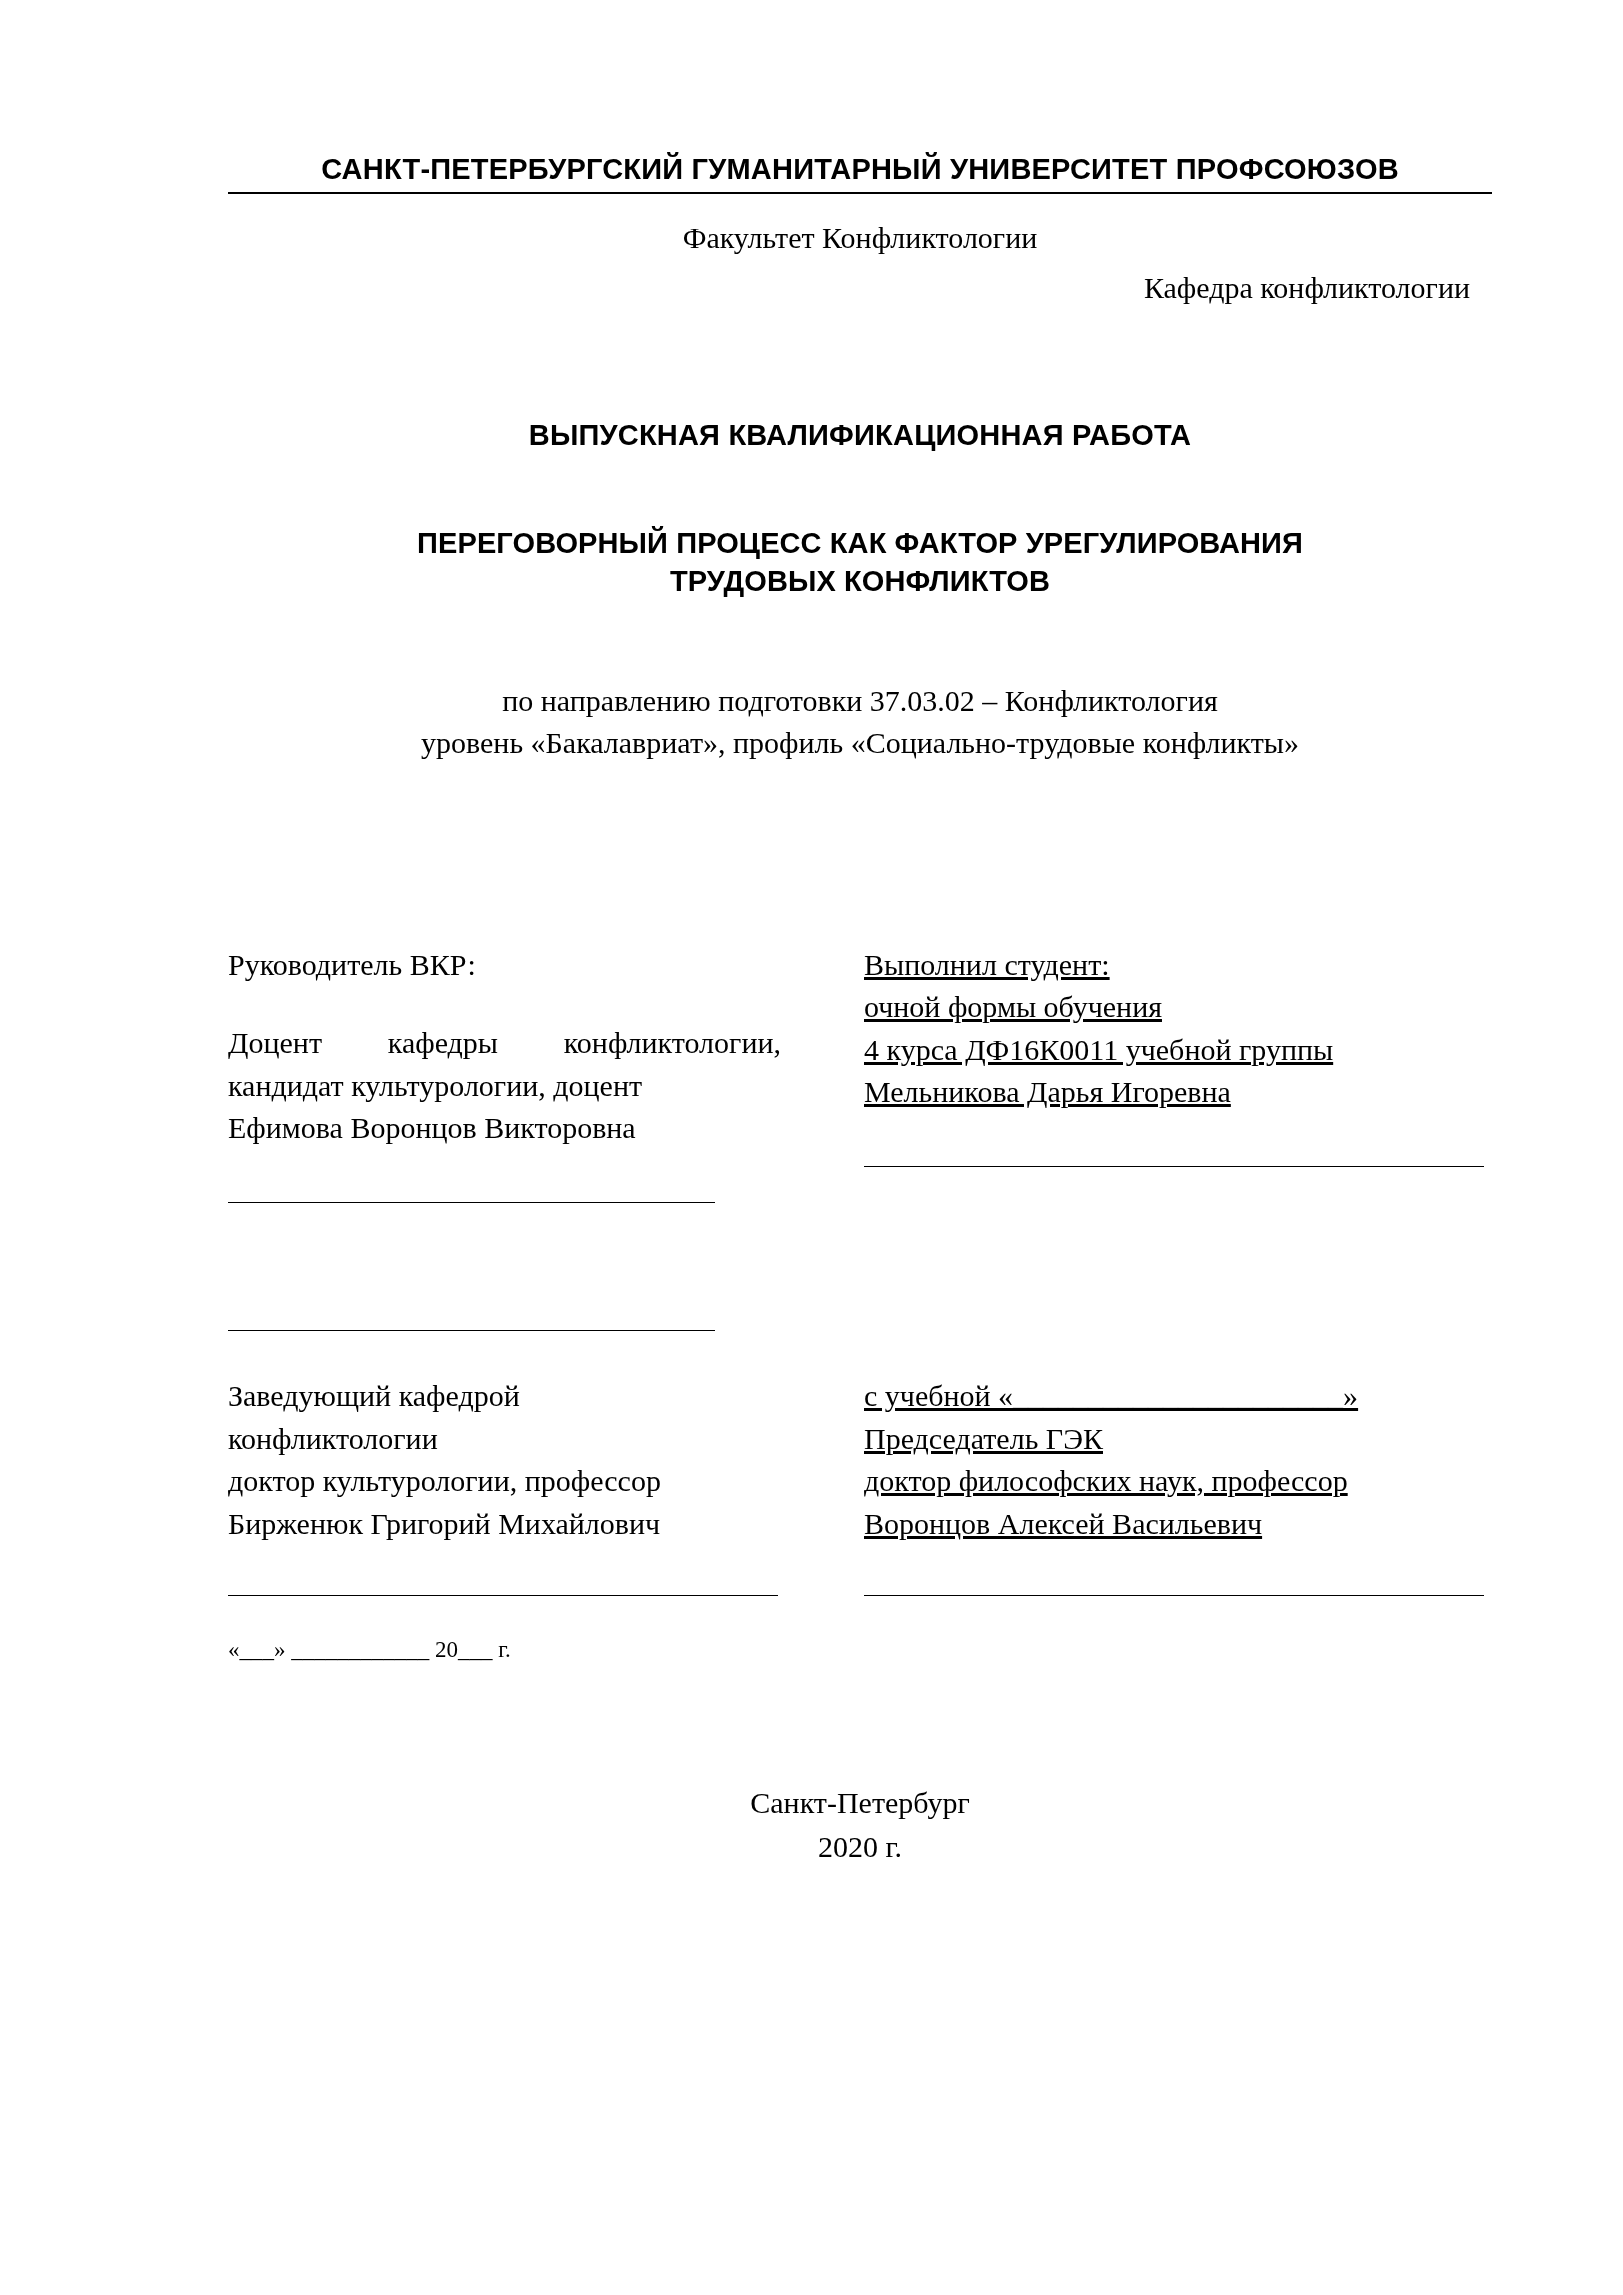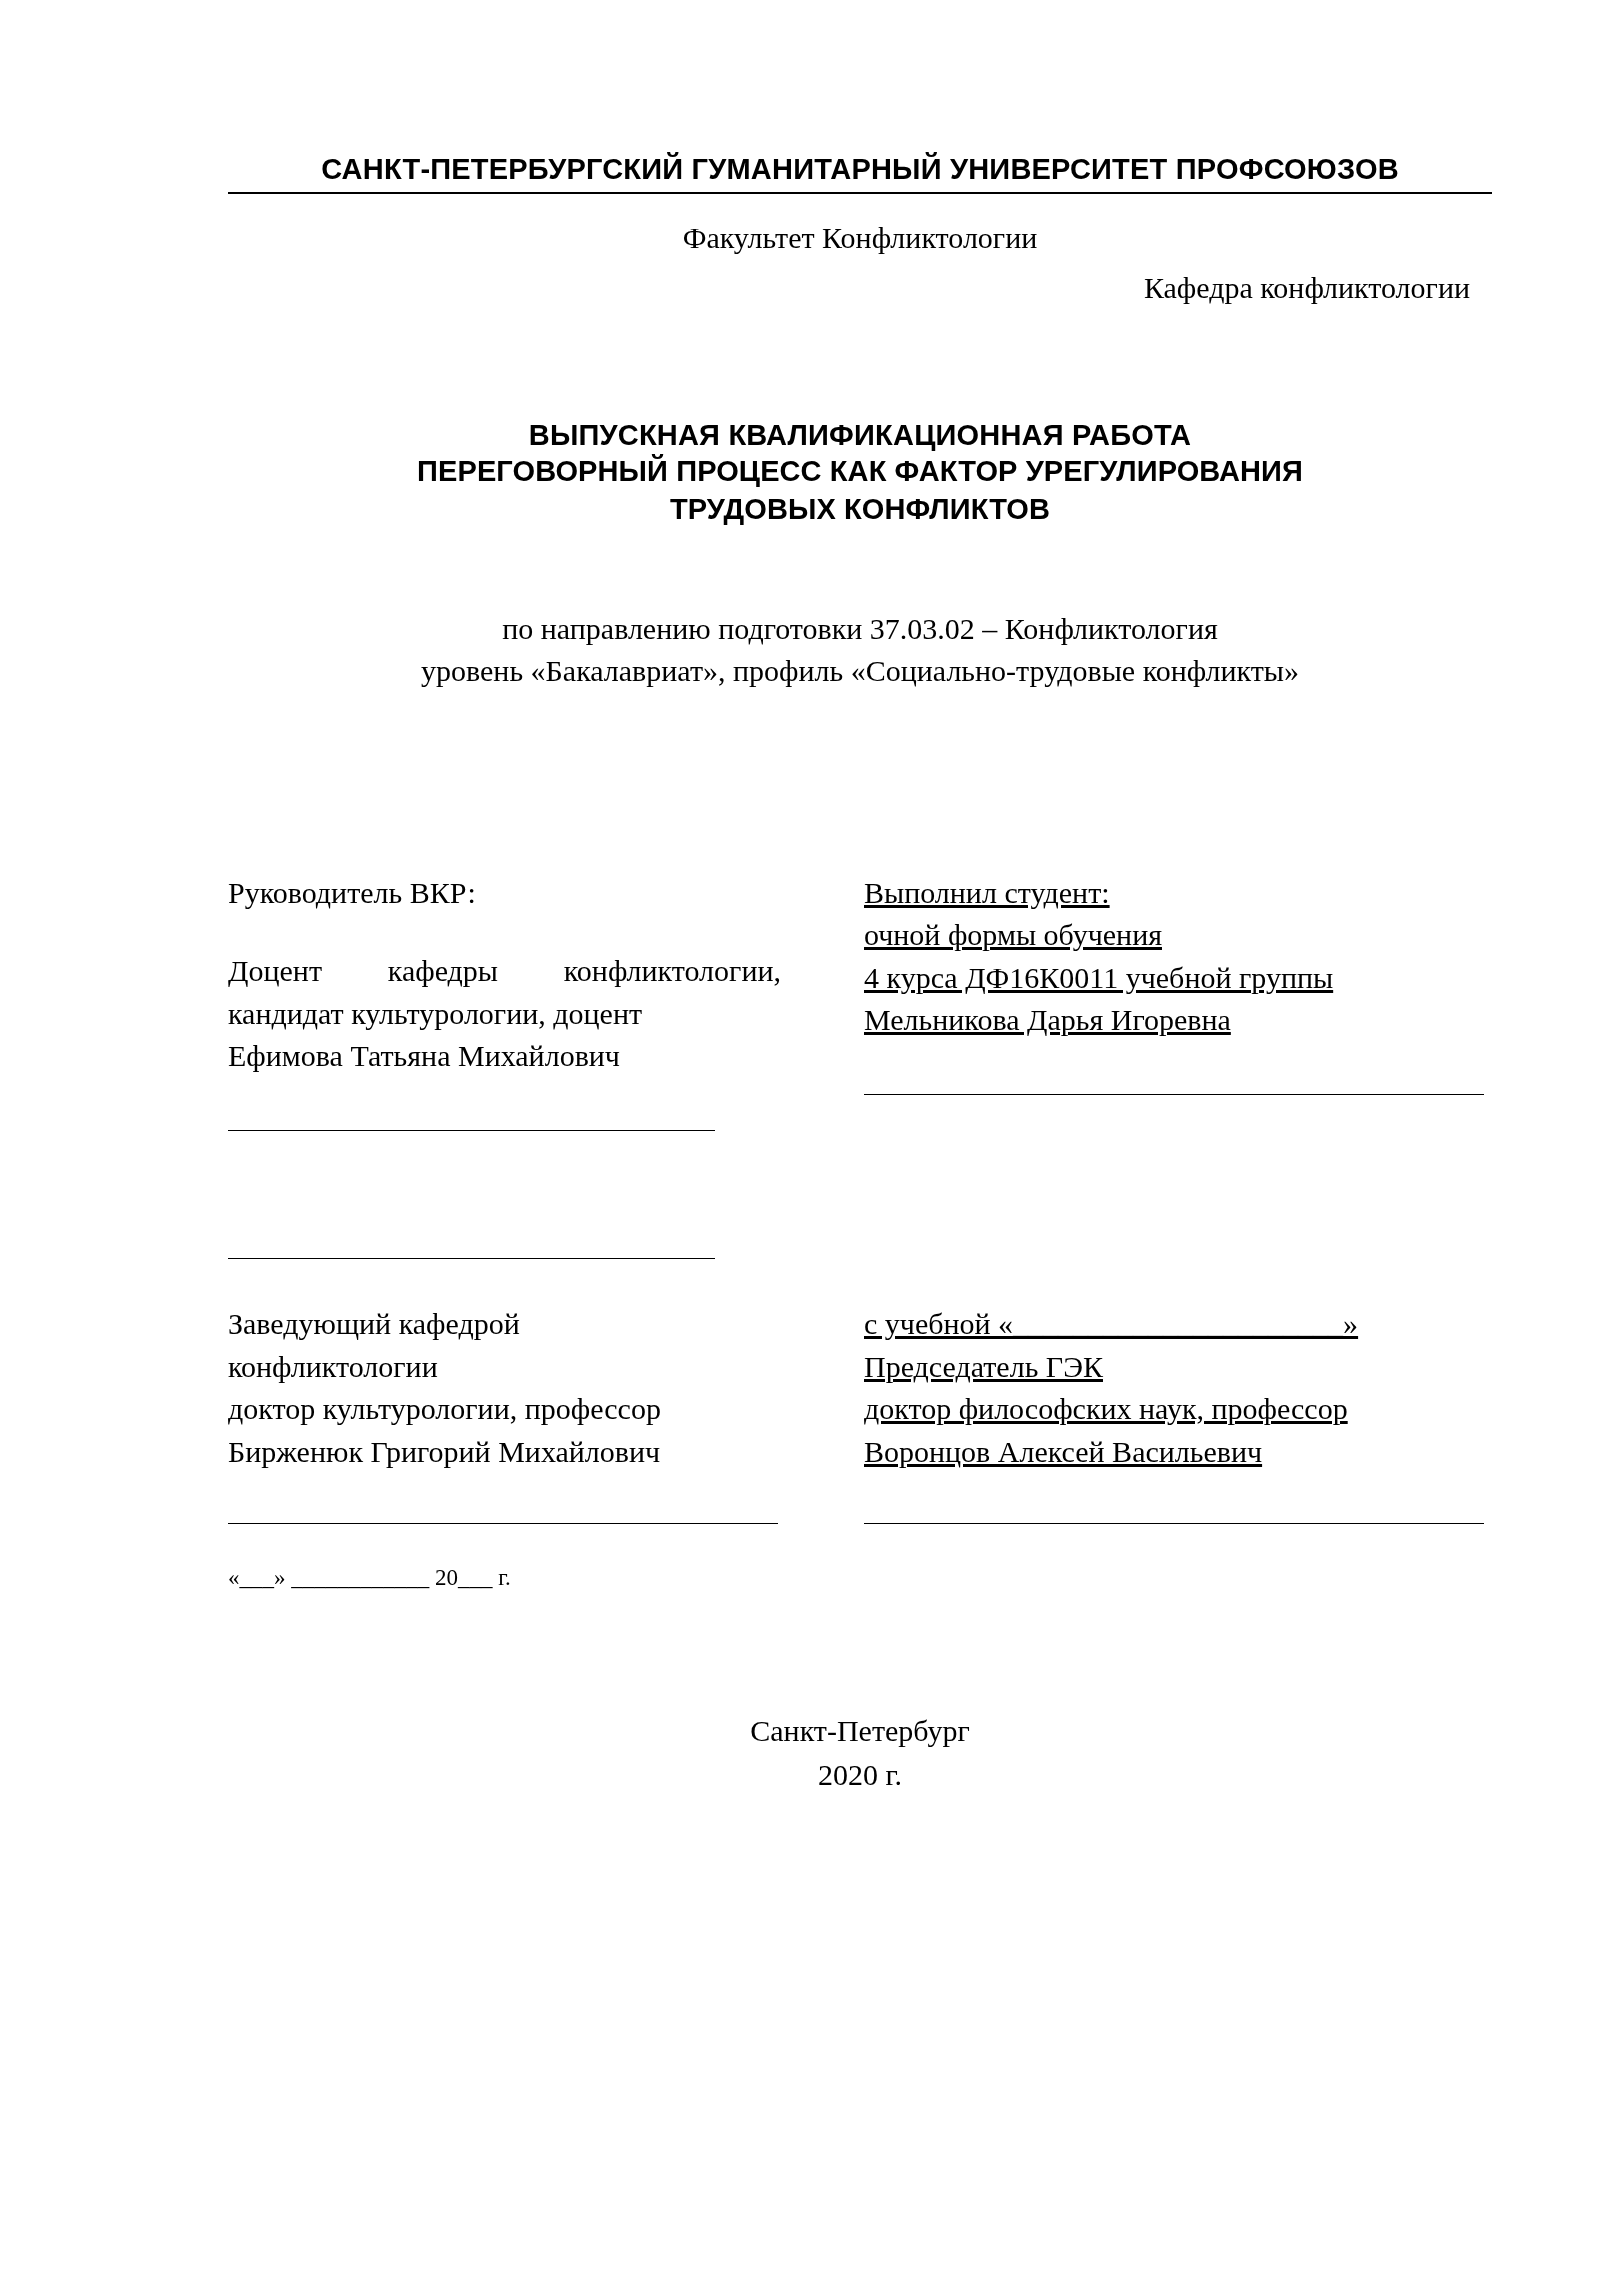--- a/index.html
+++ b/index.html
@@ -59,20 +59,21 @@
     font-size: 29px;
     font-family: "Liberation Sans", "DejaVu Sans", sans-serif;
     margin-top: 114px;
     letter-spacing: 0.2px;
   }
   .work-title {
     text-align: center;
     font-weight: bold;
     font-size: 29px;
     font-family: "Liberation Sans", "DejaVu Sans", sans-serif;
+    margin-top: 72px;
     line-height: 1.32;
     letter-spacing: 0.1px;
   }
   .direction {
     text-align: center;
     font-size: 30px;
     margin-top: 79px;
     line-height: 1.42;
   }
 
@@ -153,21 +154,21 @@
     <div class="direction">
       <div>по направлению подготовки 37.03.02 – Конфликтология</div>
       <div>уровень «Бакалавриат», профиль «Социально-трудовые конфликты»</div>
     </div>
 
     <div class="people">
       <div class="col-left">
         <div class="ln">Руководитель ВКР:</div>
         <div class="ln justify">Доцент кафедры конфликтологии,</div>
         <div class="ln">кандидат культурологии, доцент</div>
-        <div class="ln">Ефимова Татьяна Михайлович</div>
+        <div class="ln">Ефимова Воронцов Викторовна</div>
         <div class="rule rule-left"></div>
       </div>
       <div class="col-right">
         <div class="ln">Выполнил студент:</div>
         <div class="ln">очной формы обучения</div>
         <div class="ln">4 курса ДФ16К0011 учебной группы</div>
         <div class="ln">Мельникова Дарья Игоревна</div>
         <div class="rule rule-right"></div>
       </div>
     </div>

